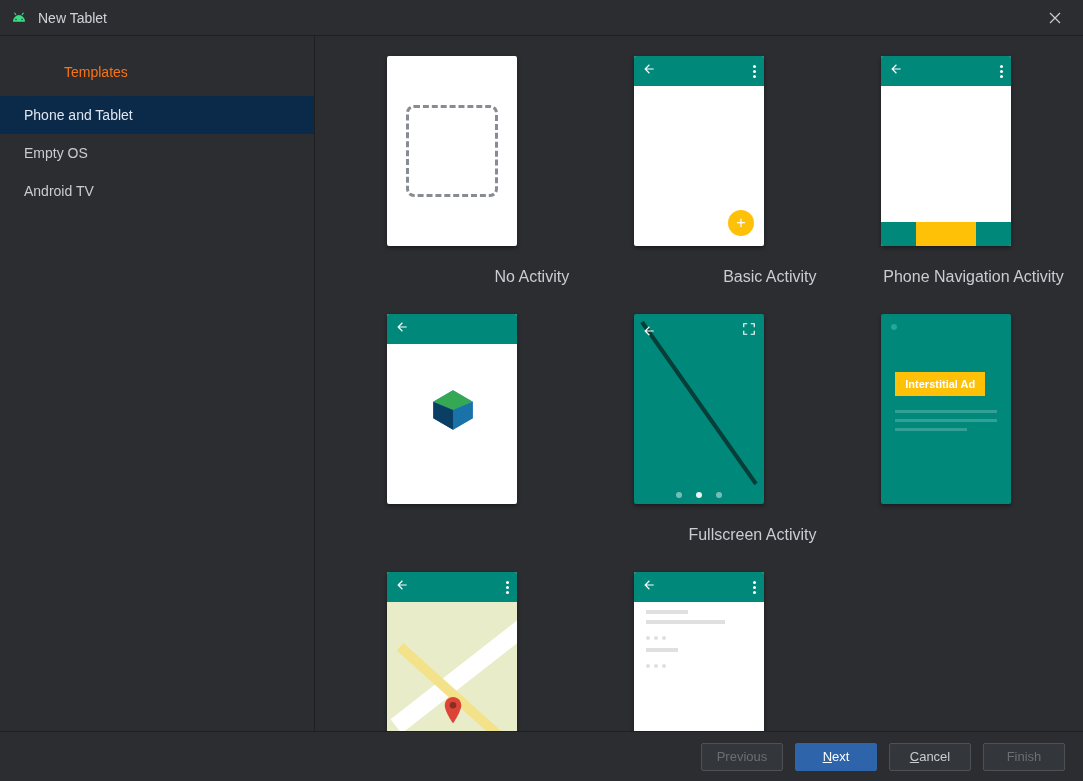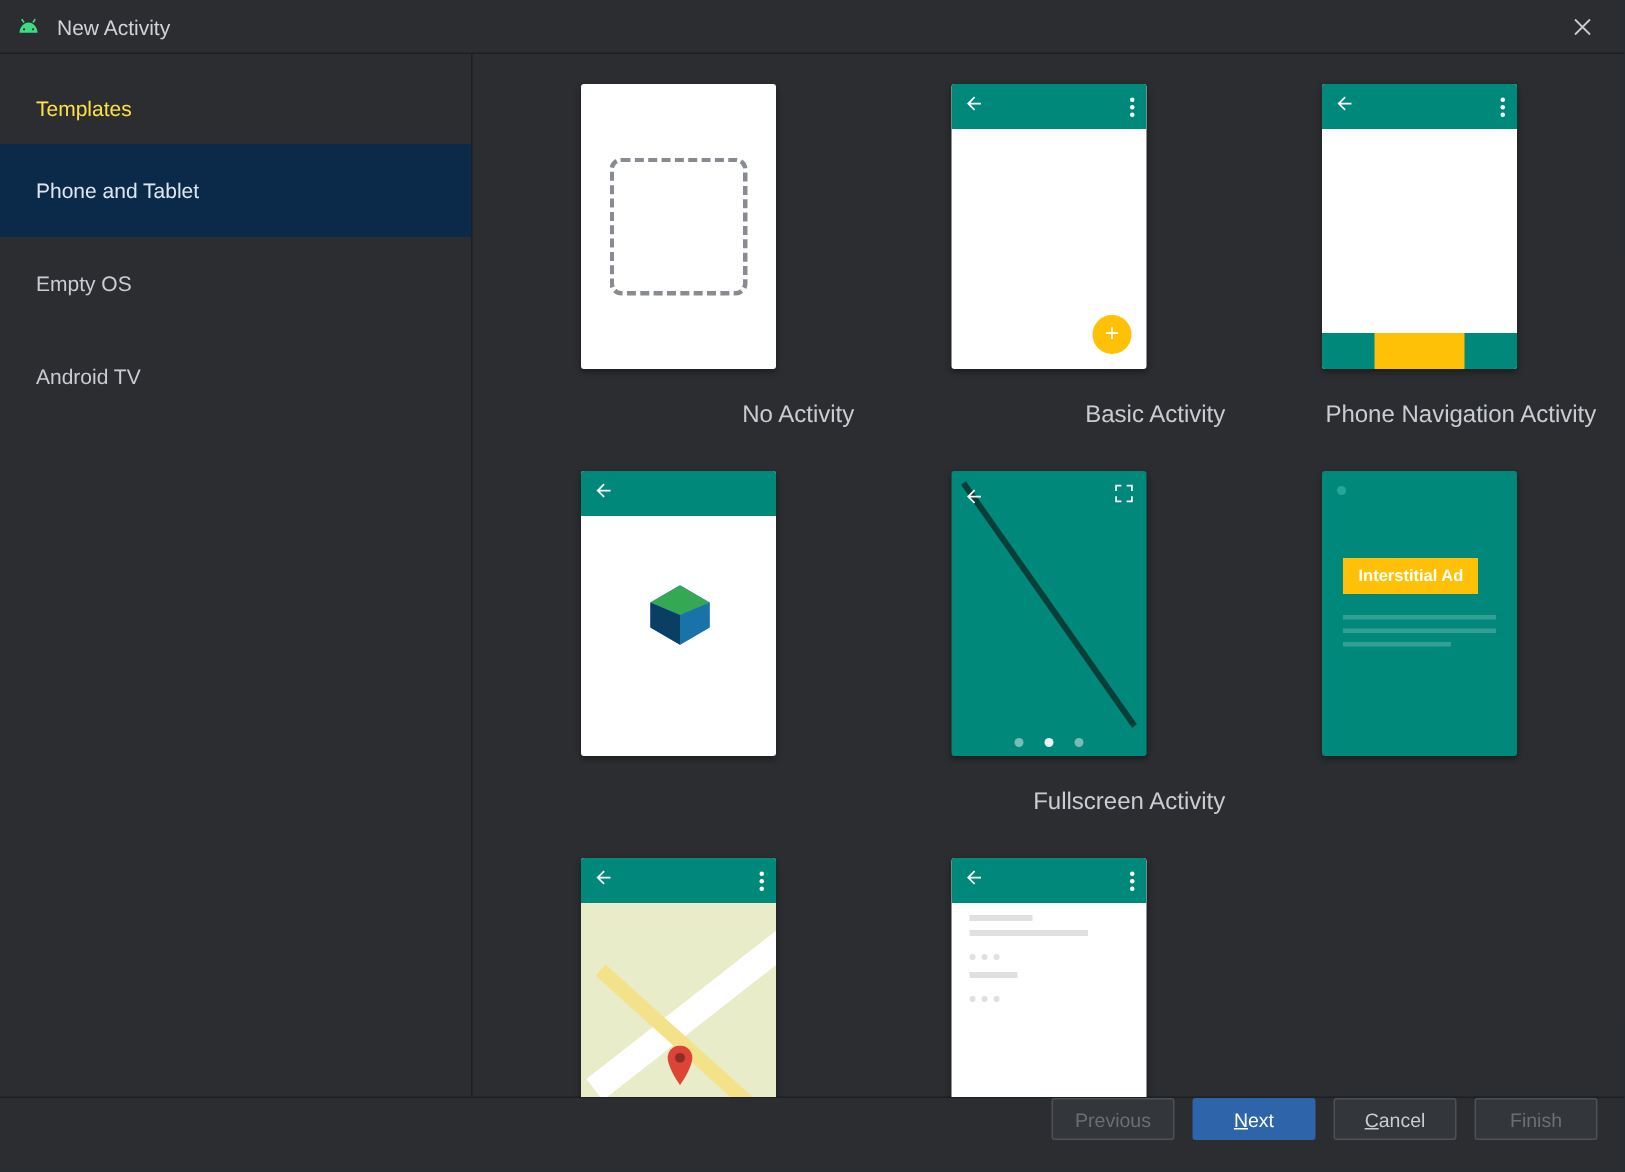--- a/index.html
+++ b/index.html
@@ -41,26 +41,27 @@
     display:flex;
     background:#2b2d30;
   }
   .sidebar {
     width:315px;
     border-right:1px solid #1e1f22;
     background:#2b2d30;
     padding-top:18px;
   }
   .sb-header {
-    color:#fde047;
+    color:#f97316;
     font-size:14px;
     padding: 10px 24px 16px;
+    margin-left: 40px;
   }
   .sb-item {
-    padding: 23px 24px;
+    padding: 11px 24px;
     font-size:14px;
     color:#c9ccd1;
     cursor:pointer;
   }
   .sb-item.selected {
     background:#0b2a4a;
     color:#dfe6ee;
   }
 
   .gallery {
@@ -170,20 +171,21 @@
   .md-dots span{width:4px;height:4px;border-radius:50%;background:#e0e0e0;}
 
   
   .footer {
     position:absolute;
     left:0; right:0; bottom:0;
     height:50px;
     border-top:1px solid #1e1f22;
     background:#2b2d30;
     display:flex;
+    align-items:center;
     justify-content:flex-end;
     gap:12px;
     padding:0 18px;
   }
   .btn {
     min-width:82px;
     height:28px;
     border:1px solid #4d5054;
     background:#33363a;
     color:#c9ccd1;
@@ -200,21 +202,21 @@
 <body>
 
 <div class="titlebar">
   <svg class="as-logo" viewBox="0 0 24 18">
       <path fill="#3ddc84" d="M4 14c0-5 4-9 8-9s8 4 8 9H4z"></path>
       <circle cx="8" cy="11" r="1" fill="#2b2d30"></circle>
       <circle cx="16" cy="11" r="1" fill="#2b2d30"></circle>
       <line x1="6" y1="2" x2="8" y2="5" stroke="#3ddc84" stroke-width="1.5"></line>
       <line x1="18" y1="2" x2="16" y2="5" stroke="#3ddc84" stroke-width="1.5"></line>
     </svg>
-  <span class="title">New Activity</span>
+  <span class="title">New Tablet</span>
   <div class="close-btn">
     <svg viewBox="0 0 12 12">
         <path stroke="currentColor" stroke-width="1.2" d="M1 1l10 10M11 1L1 11"></path>
       </svg>
   </div>
 </div>
 
 <div class="main">
   <div class="sidebar">
     <div class="sb-header">Templates</div>

